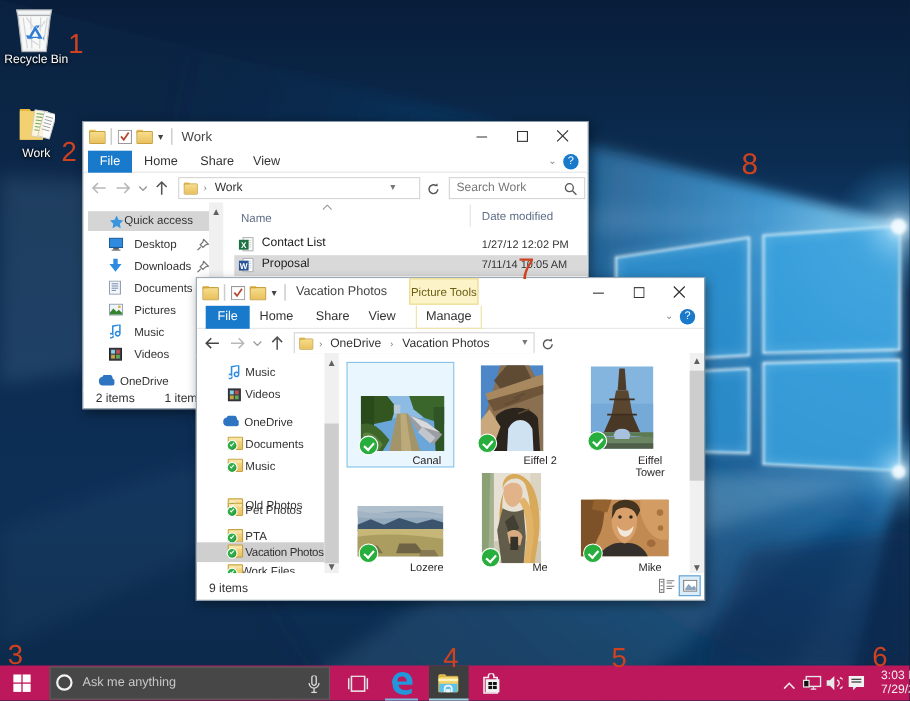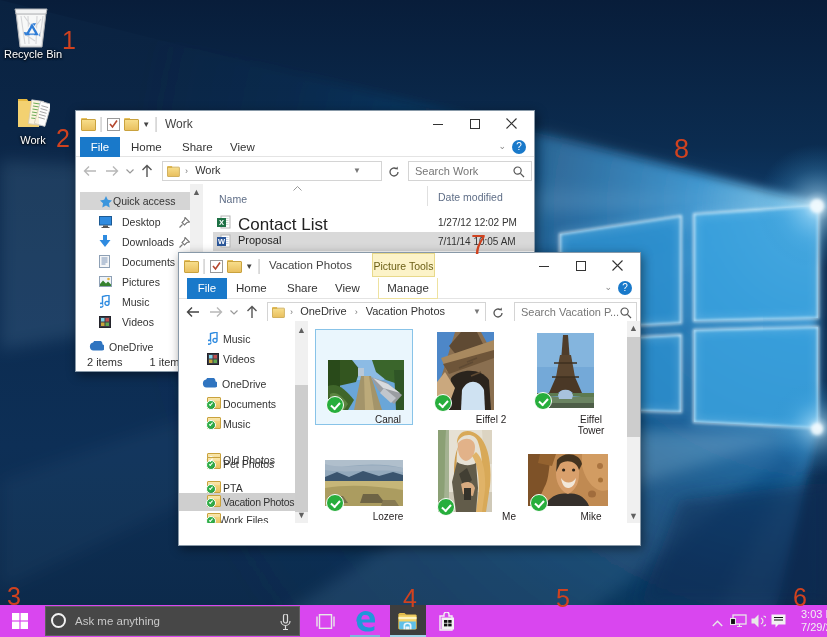--- a/index.html
+++ b/index.html
@@ -32,21 +32,21 @@
 .sarrow { position:absolute; color:#606060; font-size:9px; text-align:center; width:100%; }
 
 .mini-folder { display:inline-block; width:14px; height:12px; position:relative; }
 .mini-folder:before { content:""; position:absolute; left:0; top:0; width:6px; height:3px; background:#e8c15c; border-radius:1px 0 0 0; }
 .mini-folder:after { content:""; position:absolute; left:0; top:1px; width:13px; height:10px; background:linear-gradient(#f7dd8a,#e9c05f); border:1px solid #c9a23e; border-radius:1px; }
 
 .chkfolder:before { content:""; position:absolute; left:0; top:2px; width:12px; height:10px; background:linear-gradient(#f7dd8a,#e9c05f); border:1px solid #c9a23e; border-radius:1px; box-shadow:inset 0 3px 0 rgba(255,255,255,.25); }
 .chkfolder:after { content:""; position:absolute; left:-1px; top:5px; width:8px; height:8px; border-radius:50%; background:#2fae48; border:1px solid #fff; box-shadow:inset -1px -1px 0 rgba(0,0,0,.12); }
 .chkfolder i { position:absolute; left:1.5px; top:8px; width:3.5px; height:2px; border-left:1.3px solid #fff; border-bottom:1.3px solid #fff; transform:rotate(-48deg); z-index:2; }
 
-#taskbar { position:absolute; left:0; top:605px; width:827px; height:32px; background:#d946ef; }
+#taskbar { position:absolute; left:0; top:605px; width:827px; height:32px; background:#be185d; }
 
 .pt-label { position:absolute; font-size:10px; color:#211d1d; text-align:center;padding-left:48px; }
 .gcheck { position:absolute; width:18px; height:18px; border-radius:50%; background:#27ae3c; border:1.5px solid #fff; }
 .gcheck:after { content:""; position:absolute; left:4px; top:4.5px; width:7px; height:4px; border-left:2.2px solid #fff; border-bottom:2.2px solid #fff; transform:rotate(-48deg); }
 </style>
 </head>
 <body>
 
 <svg class="abs" style="left:0;top:0" width="827" height="637" viewBox="0 0 827 637">
  <defs>
@@ -304,21 +304,21 @@
    <div style="position:absolute;left:235px;top:7px;color:#5f6e87;font-size:10.5px;">Date modified</div>
    <div style="position:absolute;left:224px;top:2px;width:1px;height:20px;background:#e0e0e0;"></div>
 
    <div style="position:absolute;left:8px;top:30px;height:18px;width:320px;">
      <svg style="position:absolute;left:6px;top:1px;" width="14" height="14" viewBox="0 0 14 14">
             <rect x="4" y="1" width="9" height="12" fill="#fff" stroke="#b5b5b5"></rect>
             <path d="M5.5,3.5 h6 M5.5,5.5 h6 M5.5,7.5 h6 M5.5,9.5 h6" stroke="#c6d8c9" stroke-width="0.9"></path>
             <rect x="0" y="3" width="9" height="9" fill="#1e7145"></rect>
             <text x="4.5" y="10.2" font-size="7.5" fill="#fff" font-family="Liberation Sans" text-anchor="middle" font-weight="bold">X</text>
           </svg>
-     <span style="position:absolute;left:27px;top:1px;font-size:17px;color:#222;">Contact List</span>
+     <span style="position:absolute;left:27px;top:1px;font-size:11px;color:#222;">Contact List</span>
      <span style="position:absolute;left:227px;top:3px;font-size:10px;color:#333;">1/27/12 12:02 PM</span>
    </div>
    <div style="position:absolute;left:10px;top:48px;height:19px;width:321px;background:#d9d9d9;">
      <svg style="position:absolute;left:4px;top:2px;" width="14" height="14" viewBox="0 0 14 14">
             <rect x="4" y="1" width="9" height="12" fill="#fff" stroke="#b5b5b5"></rect>
             <path d="M5.5,3.5 h6 M5.5,5.5 h6 M5.5,7.5 h6 M5.5,9.5 h6" stroke="#c3cfe2" stroke-width="0.9"></path>
             <rect x="0" y="3" width="9" height="9" fill="#2a5699"></rect>
             <text x="4.5" y="10.2" font-size="7.5" fill="#fff" font-family="Liberation Sans" text-anchor="middle" font-weight="bold">W</text>
           </svg>
      <span style="position:absolute;left:25px;top:2px;font-size:11px;color:#222;">Proposal</span>
@@ -384,26 +384,20 @@
   <div class="addrbox" style="left:88px;width:219px;">
     <span class="mini-folder" style="margin:3px 2px 0 3px;transform:scale(0.85);"></span>
     <span style="position:relative;top:-3px;color:#777;font-size:9px;">›</span>
     <span style="position:relative;top:-3px;margin-left:4px;">OneDrive</span>
     <span style="position:relative;top:-3px;margin-left:5px;color:#777;font-size:9px;">›</span>
     <span style="position:relative;top:-3px;margin-left:5px;">Vacation Photos</span>
     <span style="position:absolute;right:4px;top:4px;color:#777;font-size:8px;">▼</span>
     <svg style="position:absolute;right:-19px;top:4px;" width="12" height="12" viewBox="0 0 12 12">
           <path d="M10,6 a4,4 0 1 1 -1.6,-3.2" fill="none" stroke="#555" stroke-width="1.3"></path>
           <path d="M9.6,0.6 L9.9,3.4 L7.1,3.1 Z" fill="#555"></path>
-        </svg>
-  </div>
-  <div class="searchbox" style="left:335px;width:123px;line-height:18px;padding-left:6px;">Search Vacation P...
-    <svg style="position:absolute;right:4px;top:4px;" width="12" height="12" viewBox="0 0 12 12">
-          <circle cx="4.6" cy="4.6" r="3.6" fill="none" stroke="#555" stroke-width="1.2"></circle>
-          <path d="M7.4,7.4 L11,11" stroke="#555" stroke-width="1.2"></path>
         </svg>
   </div>
  </div>
 
  <div class="abs" style="left:0;top:68px;width:461px;height:202px;background:#fff;overflow:hidden;">
 
   <div class="navpane" style="left:0;top:0;width:116px;height:202px;">
    <div class="navrow" style="left:28px;top:9px;">
      <svg style="position:absolute;left:1px;top:2px;" width="10" height="13" viewBox="0 0 10 13">
             <path d="M3,10.5 a2,2 0 1 1 -0.5,-1.6 V1.5 L9,0 V8.6 a2,2 0 1 1 -0.5,-1.6" fill="none" stroke="#2f8be0" stroke-width="1.4"></path>
@@ -518,21 +512,21 @@
       <path d="M21,12 C28,6 37,9 37,17 C37,25 33,30 28,31 C23,30 20,25 20,18 C20,14 19,14 21,12 Z" fill="#e2b289"></path>
       <path d="M19,14 C22,3 37,2 40,12 C45,26 45,46 43,62 L41,82 H48 L52,56 C54,34 50,14 41,6 C30,-4 18,2 19,14 Z" fill="#d8a958"></path>
       <path d="M34,26 C40,34 42,52 40,68 L38,82 H44 L47,60 C48,42 45,28 38,22 Z" fill="#e0b368"></path>
       <path d="M21,15 C18,22 18,34 20,46 L23,58 L17,56 C15,40 16,24 21,15 Z" fill="#cc9c4e"></path>
       <path d="M19,32 C25,36 33,36 38,33 L40,58 L38,82 H18 L14,52 Z" fill="#625c4a"></path>
       <path d="M21,44 L29,38 L34,50 L26,58 Z" fill="#423f33"></path>
       <path d="M23,54 C29,50 35,52 37,58 L35,66 L25,64 Z" fill="#d8ab80"></path>
       <path d="M26,58 h7 v12 h-7 Z" fill="#35322a"></path>
     </svg>
     <div class="gcheck" style="left:129px;top:177px;"></div>
-    <div class="pt-label" style="left:110px;top:190px;width:98px;text-align:right;">Me</div>
+    <div class="pt-label" style="left:110px;top:190px;width:98px;">Me</div>
 
     <svg class="abs" style="left:220px;top:133px;" width="80" height="52" viewBox="0 0 80 52">
       <rect width="80" height="52" fill="#c08a52"></rect>
       <path d="M0,0 H24 C20,12 22,24 16,34 L8,52 H0 Z" fill="#7e5228"></path>
       <path d="M12,0 H28 L24,12 L10,9 Z" fill="#94622f"></path>
       <path d="M54,0 H80 V36 C68,40 58,28 54,12 Z" fill="#d29c62"></path>
       <path d="M60,40 a4,3.5 0 1 0 8,0 a4,3.5 0 1 0 -8,0" fill="#a06c3c"></path>
       <path d="M69,12 a3,3 0 1 0 6,0 a3,3 0 1 0 -6,0" fill="#aa7440"></path>
       <path d="M70,26 a2.5,2.5 0 1 0 5,0 a2.5,2.5 0 1 0 -5,0" fill="#a87238"></path>
       <path d="M32,7 C44,2 53,10 51,21 C51,31 45,38 40,40 C34,38 28,30 28,20 C28,12 28,9 32,7 Z" fill="#d9a06c"></path>
@@ -544,20 +538,33 @@
     <div class="gcheck" style="left:222px;top:173px;"></div>
     <div class="pt-label" style="left:210px;top:190px;width:98px;">Mike</div>
   </div>
 
   <div class="sbar" style="left:448px;top:0;width:13px;height:202px;">
     <div class="sarrow" style="top:2px;">▲</div>
     <div class="sthumb" style="left:0;top:16px;width:13px;height:100px;"></div>
     <div class="sarrow" style="bottom:2px;">▼</div>
   </div>
  </div>
+ <div class="statusbar" style="height:24px;line-height:28px;">
+   <span style="margin-left:11px;">9 items</span>
+   <svg style="position:absolute;right:26px;top:5px;" width="15" height="13" viewBox="0 0 15 13">
+        <rect x="0.5" y="0.5" width="4" height="12" fill="none" stroke="#777"></rect>
+        <path d="M1.5,3 h2 M1.5,6.5 h2 M1.5,10 h2" stroke="#777"></path>
+        <path d="M7,2 h7 M7,4 h5 M7,7 h7 M7,9 h5" stroke="#777"></path>
+      </svg>
+   <span style="position:absolute;right:3px;top:2px;width:20px;height:19px;border:1px solid #5a9fd4;background:#dcedf8;"></span>
+   <svg style="position:absolute;right:6px;top:6px;" width="13" height="11" viewBox="0 0 13 11">
+        <rect x="0.5" y="0.5" width="12" height="10" fill="#fff" stroke="#777"></rect>
+        <path d="M2,8 L5,4 L8,7 L10,5.5 L11.5,7 V9.5 H2 Z" fill="#8aa5bd"></path>
+      </svg>
+ </div>
 </div>
 
 <div id="taskbar">
 
  <svg style="position:absolute;left:12px;top:8px;" width="16" height="16" viewBox="0 0 16 16" fill="#fff">
    <rect x="0" y="0" width="7.4" height="7.4"></rect>
       <rect x="8.6" y="0" width="7.4" height="7.4"></rect>
    <rect x="0" y="8.6" width="7.4" height="7.4"></rect>
       <rect x="8.6" y="8.6" width="7.4" height="7.4"></rect>
  </svg>

